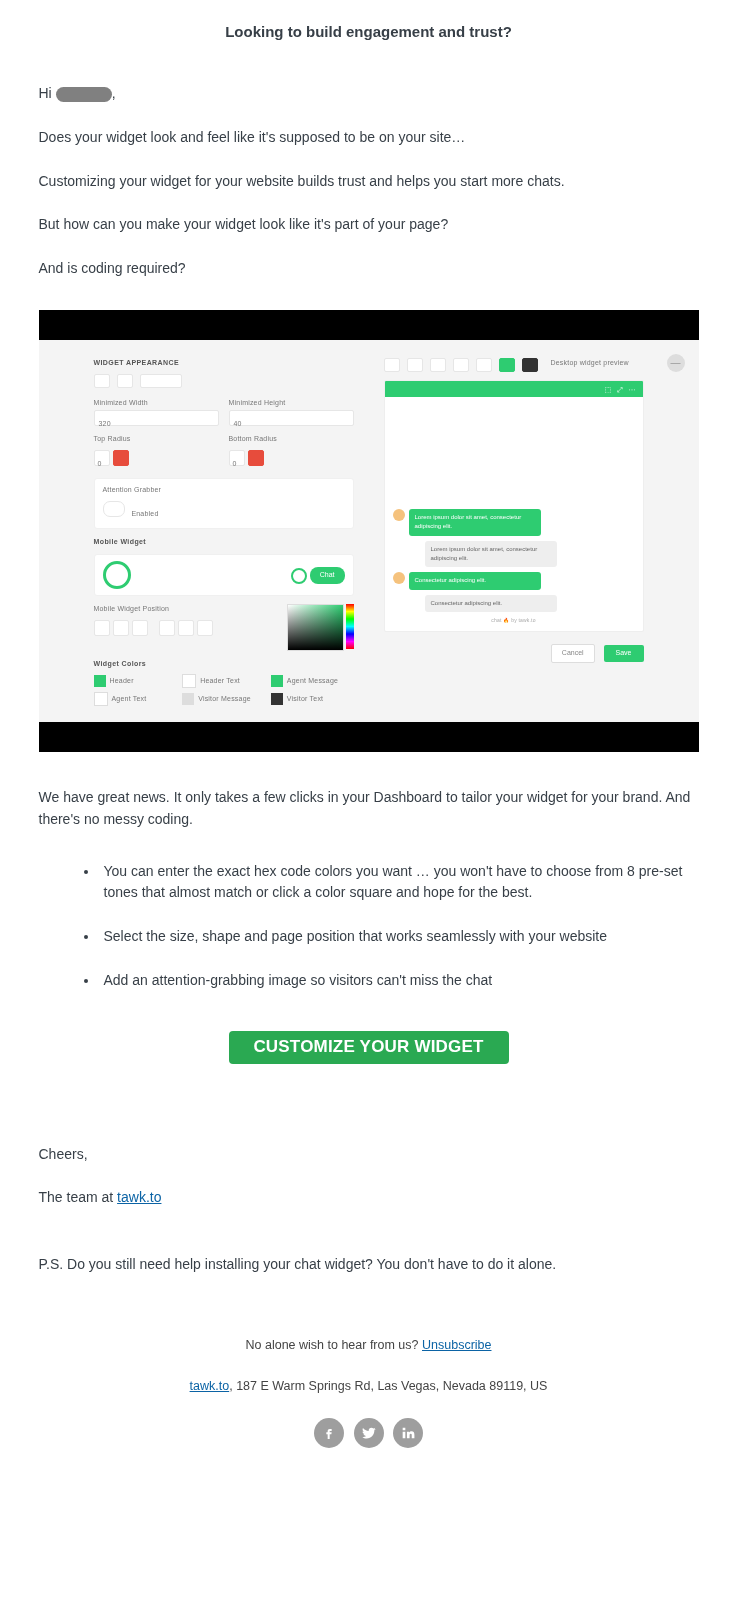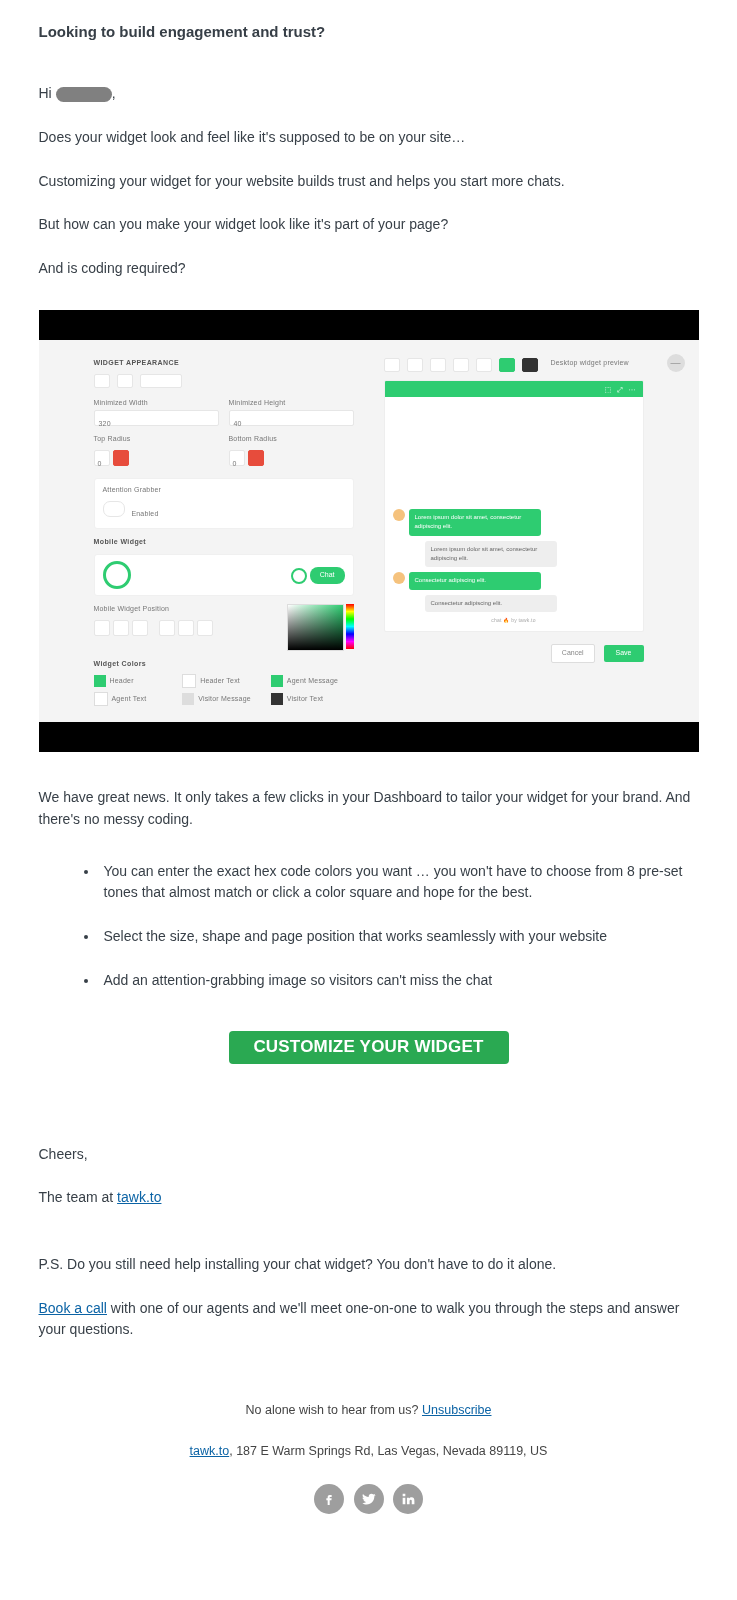--- a/index.html
+++ b/index.html
@@ -1,17 +1,17 @@
 <!DOCTYPE html>
 <html><head>
 <meta charset="utf-8">
 <style>
 html,body{margin:0;padding:0;background:#fff;font-family:Arial,Helvetica,sans-serif;color:#373f47;font-size:14px;line-height:1.55}
 .wrap{width:660px;margin:0 auto;padding:20px 0 40px}
-.title{font-weight:700;font-size:15px;margin:0 0 40px}
+.title{font-weight:700;text-align:center;font-size:15px;margin:0 0 40px}
 p{margin:8px 0 22px}
 a.lnk{color:#0b63a5;text-decoration:underline;cursor:pointer}
 .redact{display:inline-block;width:56px;height:15px;background:#808080;border-radius:8px;vertical-align:middle}
 .vid{background:#000;margin:30px 0 35px}
 .vidinner{background:#f4f4f4;padding:18px 55px 16px;position:relative}
 .panel{float:left;width:260px}
 .prev{float:right;width:260px}
 .cf:after{content:"";display:block;clear:both}
 .tiny{font-size:7px;color:#777;letter-spacing:.2px}
 .tinyb{font-size:7px;color:#555;font-weight:700;letter-spacing:.4px}
@@ -196,21 +196,20 @@
 <li>Select the size, shape and page position that works seamlessly with your website</li>
 <li>Add an attention-grabbing image so visitors can't miss the chat</li>
 </ul>
 
 <a class="cta">CUSTOMIZE YOUR WIDGET</a>
 
 <p>Cheers,</p>
 <p><span>The team at </span><a class="lnk">tawk.to</a></p>
 
 <p style="margin-top:45px">P.S. Do you still need help installing your chat widget? You don't have to do it alone.</p>
-<p><a class="lnk">Book a call</a><span> with one of our agents and we'll meet one-on-one to walk you through the steps and answer your questions.</span></p>
 
 <div class="foot">
 <p><span>No alone wish to hear from us? </span><a class="lnk">Unsubscribe</a></p>
 <p><a class="lnk">tawk.to</a><span>, 187 E Warm Springs Rd, Las Vegas, Nevada 89119, US</span></p>
 <div class="soc">
 <a class="sc"><svg viewBox="0 0 24 24">
             <path d="M13 9h3V6h-3c-1.7 0-3 1.3-3 3v2H8v3h2v7h3v-7h2.6l.4-3h-3V9z"></path>
           </svg></a>
 <a class="sc"><svg viewBox="0 0 24 24">
             <path d="M22 6c-.8.4-1.6.6-2.5.7.9-.5 1.6-1.4 1.9-2.4-.8.5-1.8.9-2.7 1.1C17.9 4.5 16.8 4 15.6 4c-2.3 0-4.1 1.9-4.1 4.1 0 .3 0 .6.1.9C8.1 8.8 5 7.1 3 4.6c-.4.6-.6 1.3-.6 2.1 0 1.4.7 2.7 1.8 3.4-.7 0-1.3-.2-1.9-.5 0 2 1.4 3.7 3.3 4-.3.1-.7.1-1.1.1-.3 0-.5 0-.8-.1.5 1.6 2.1 2.8 3.9 2.9-1.4 1.1-3.2 1.8-5.2 1.8H2c1.8 1.2 4 1.9 6.3 1.9 7.5 0 11.7-6.3 11.7-11.7v-.5c.8-.6 1.5-1.3 2-2z"></path>

